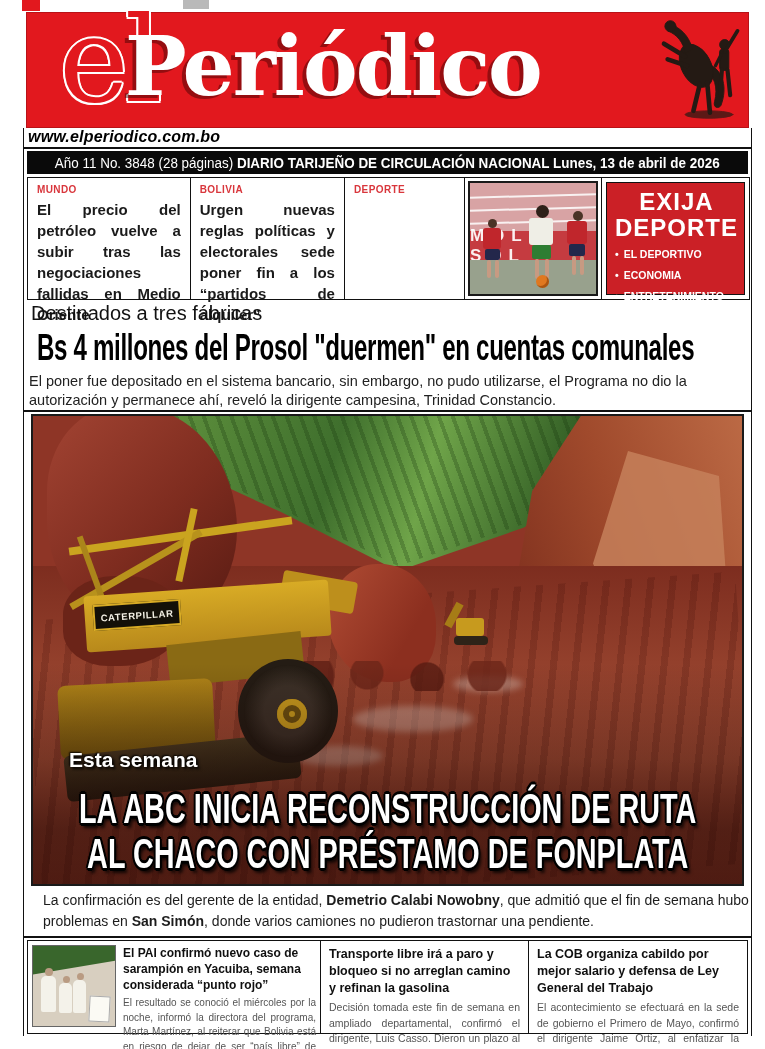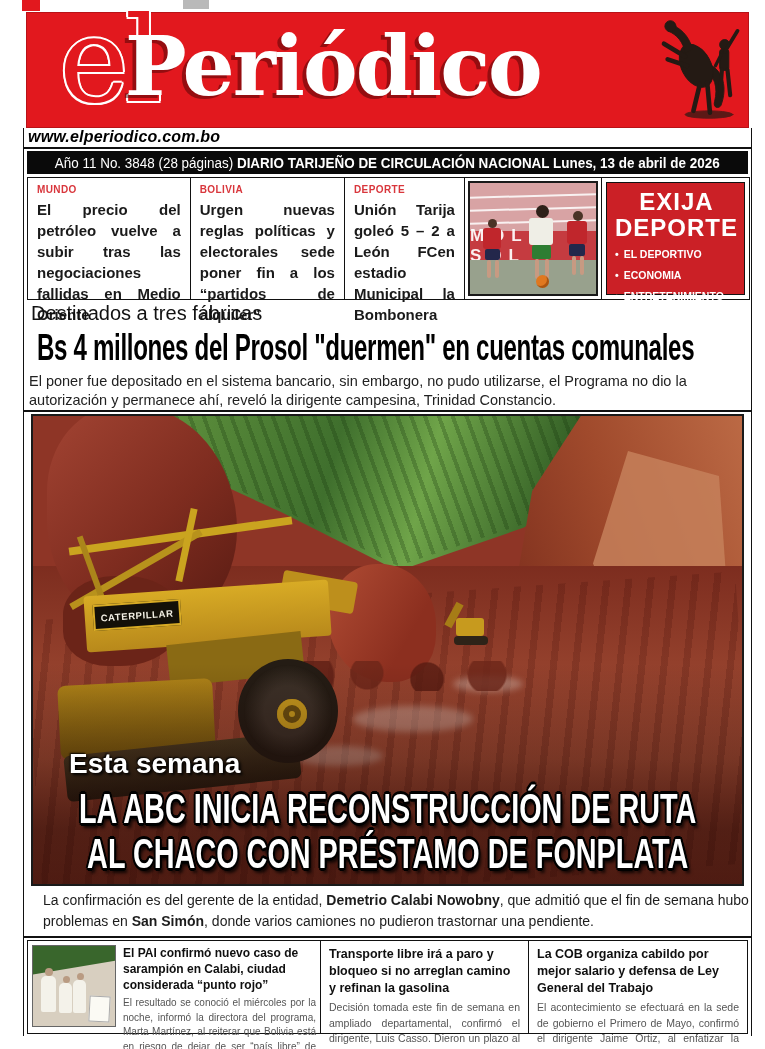--- a/index.html
+++ b/index.html
@@ -122,21 +122,21 @@
   .g-wheel{position:absolute;left:205px;top:243px;width:100px;height:104px;border-radius:50%;
            background:radial-gradient(#3c3128 38%,#241c14 70%);border:6px solid #241c14;box-sizing:border-box;}
   .g-hub{position:absolute;left:33px;top:34px;width:30px;height:30px;border-radius:50%;background:#c79a1e;
          box-shadow:inset 0 0 0 6px #c79a1e,inset 0 0 0 12px #6b4f10;}
   .excavator{position:absolute;left:415px;top:188px;width:50px;height:45px;}
   .ex-cab{position:absolute;left:8px;top:14px;width:28px;height:18px;background:#c79a1e;border-radius:3px;}
   .ex-boom{position:absolute;left:2px;top:-2px;width:8px;height:26px;background:#a67c16;transform:rotate(28deg);}
   .ex-track{position:absolute;left:6px;top:32px;width:34px;height:9px;background:#2e2318;border-radius:4px;}
   .vignette{position:absolute;left:0;bottom:0;width:100%;height:220px;
             background:linear-gradient(180deg,transparent 0%,rgba(25,2,0,.55) 75%);}
-  .overline{position:absolute;left:36px;top:332px;color:#fff;font-weight:700;font-size:28px;
+  .overline{position:absolute;left:36px;top:332px;color:#fff;font-weight:700;font-size:21px;
             text-shadow:2px 2px 3px #000,-1px -1px 2px #000;}
   .big-head{position:absolute;left:0;bottom:8px;width:100%;display:flex;flex-direction:column;align-items:center;}
   .big-line{white-space:nowrap;transform:scaleX(.67);font-weight:700;font-size:43px;line-height:45px;color:#fff;
             text-shadow:-3px 0 0 #000,3px 0 0 #000,0 -3px 0 #000,0 3px 0 #000,
                         -2px -2px 0 #000,2px -2px 0 #000,-2px 2px 0 #000,2px 2px 0 #000,4px 5px 4px rgba(0,0,0,.8);}
   
   .caption{position:absolute;left:29px;top:890px;width:716px;font-size:14px;line-height:21px;color:#1c1c1c;margin-left:14px;}
   .caption b{font-weight:700;}
   .cap-rule{position:absolute;left:23px;top:936px;width:728px;border-top:2px solid #111;}
   
@@ -211,21 +211,20 @@
     <div class="brief-cell cell-mundo">
       <div class="sec-label">MUNDO</div>
       <div class="brief-text">El precio del petróleo vuelve a subir tras las negociaciones fallidas en Medio Oriente</div>
     </div>
     <div class="brief-cell cell-bolivia">
       <div class="sec-label">BOLIVIA</div>
       <div class="brief-text">Urgen nuevas reglas políticas y electorales sede poner fin a los “partidos de alquiler”</div>
     </div>
     <div class="brief-cell cell-deporte">
       <div class="sec-label">DEPORTE</div>
-      <div class="brief-text">Unión Tarija goleó 5 – 2 a León FCen estadio Municipal la Bombonera</div>
     </div>
     <div class="cell-photo">
       <div class="mini-soccer">
         <div class="rail" style="top:12px"></div>
         <div class="rail" style="top:25px"></div>
         <div class="rail" style="top:38px"></div>
         <div class="ms-band">
           <span>MOL SOL</span>
         </div>
         <div class="ms-pitch"></div>
@@ -330,21 +329,21 @@
         <div class="mn-canopy"></div>
         <div class="mn-head" style="left:12px;top:22px;width:8px;height:8px"></div>
         <div class="mn-fig" style="left:8px;top:30px;width:15px;height:36px"></div>
         <div class="mn-head" style="left:30px;top:30px;width:7px;height:7px"></div>
         <div class="mn-fig" style="left:26px;top:37px;width:13px;height:30px"></div>
         <div class="mn-head" style="left:44px;top:27px;width:7px;height:7px"></div>
         <div class="mn-fig" style="left:40px;top:34px;width:13px;height:33px"></div>
         <div class="mn-sign"></div>
       </div>
       <div class="b-left-text">
-        <div class="b-head">El PAI confirmó nuevo caso de sarampión en Calabi, ciudad considerada “punto rojo”</div>
+        <div class="b-head">El PAI confirmó nuevo caso de sarampión en Yacuiba, semana considerada “punto rojo”</div>
         <div class="b-body">El resultado se conoció el miércoles por la noche, informó la directora del programa, Marta Martínez, al reiterar que Bolivia está en riesgo de dejar de ser “país libre” de esta enfermedad.</div>
       </div>
     </div>
     <div class="b-cell b-mid">
       <div class="b-head">Transporte libre irá a paro y bloqueo si no arreglan camino y refinan la gasolina</div>
       <div class="b-body">Decisión tomada este fin de semana en ampliado departamental, confirmó el dirigente, Luis Casso. Dieron un plazo al gobierno hasta el 20 de abril. Piden refinar el carburante en refinerías de YPFB</div>
     </div>
     <div class="b-cell b-right">
       <div class="b-head">La COB organiza cabildo por mejor salario y defensa de Ley General del Trabajo</div>
       <div class="b-body">El acontecimiento se efectuará en la sede de gobierno el Primero de Mayo, confirmó el dirigente Jaime Ortiz, al enfatizar la defensa de la Ley laboral, considerada una de las mejores.</div>

